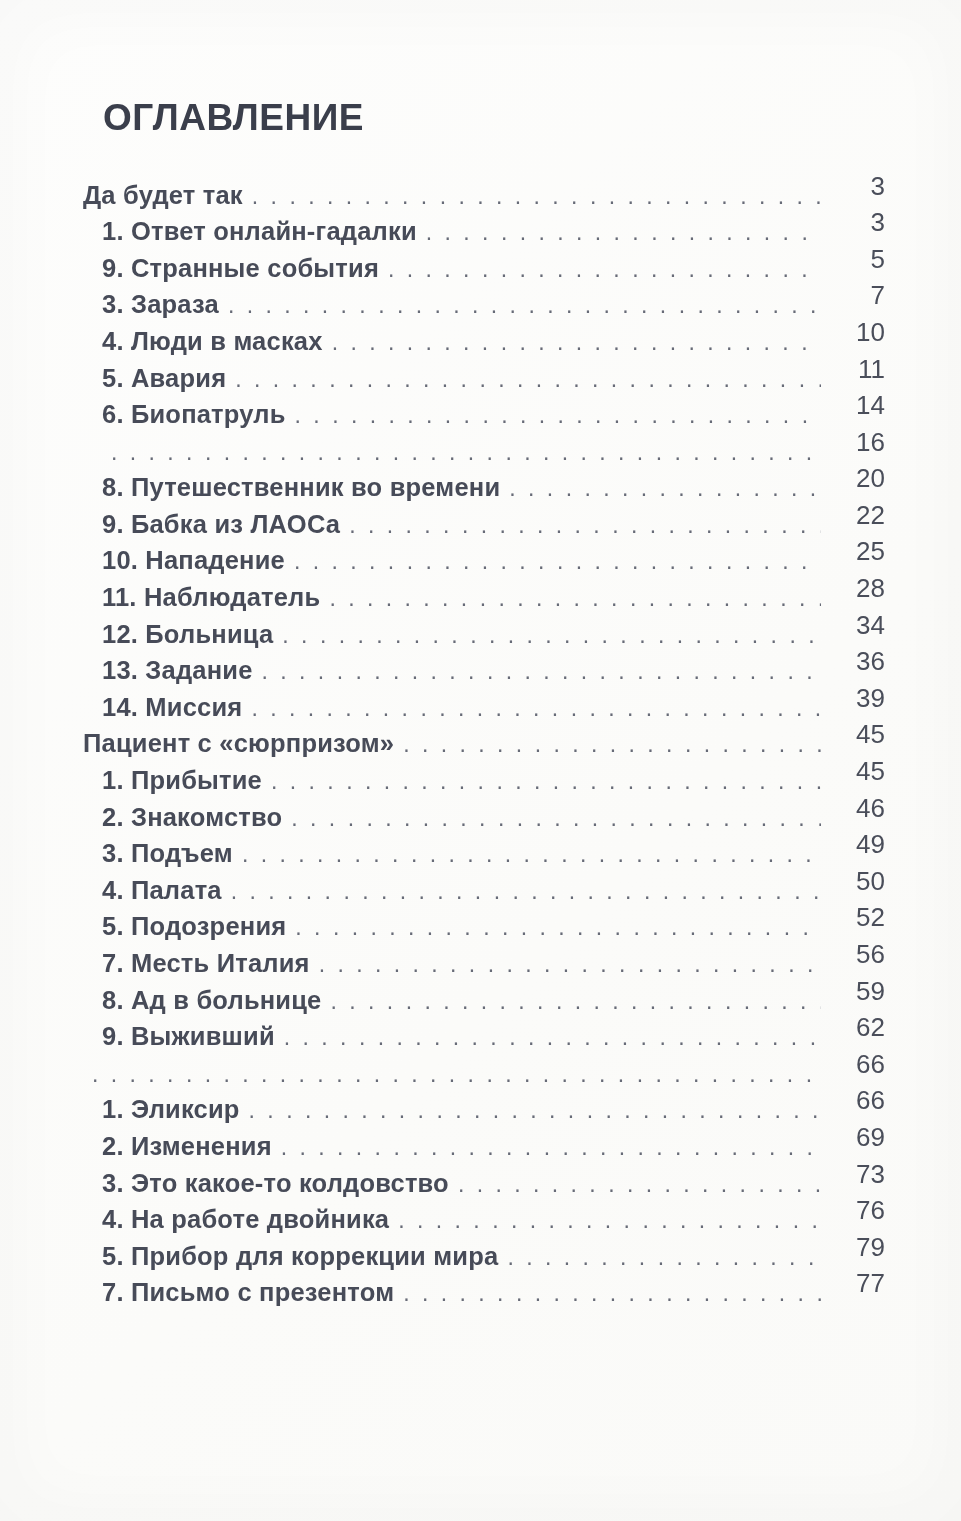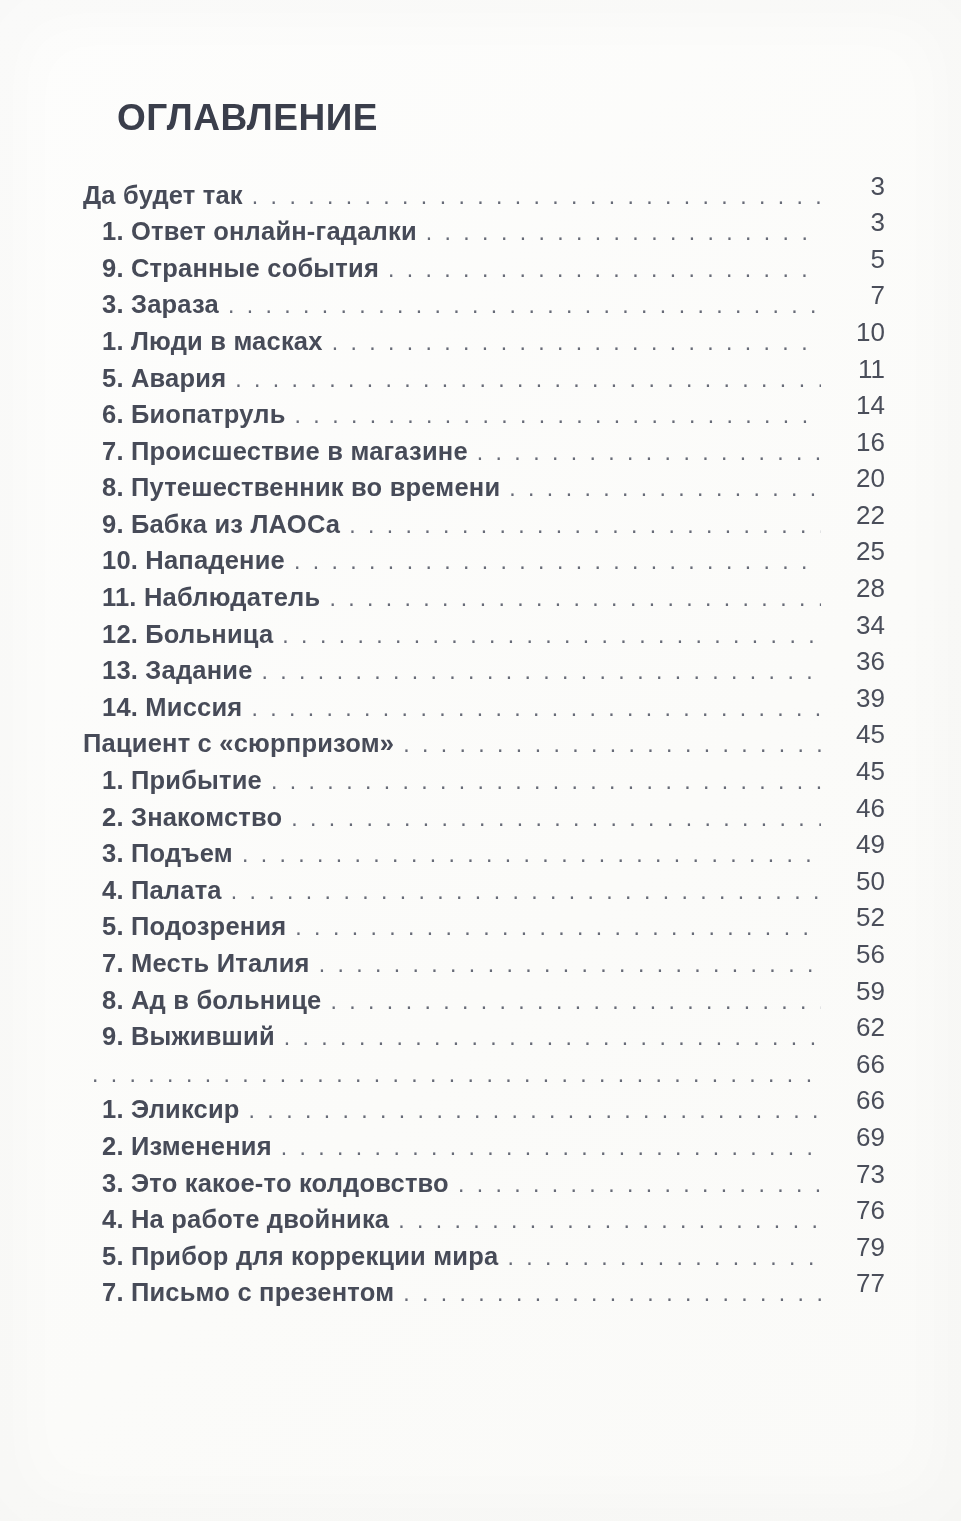--- a/index.html
+++ b/index.html
@@ -16,21 +16,21 @@
     position: relative;
     width: 961px;
     height: 1521px;
     box-sizing: border-box;
     background: linear-gradient(135deg, #fdfdfc 0%, #fbfbf9 60%, #fafaf8 100%);
     box-shadow: inset 0 0 80px rgba(60,60,70,0.03);
     padding: 97px 76px 0 83px;
     overflow: hidden;
   }
   .title {
-    margin: 0 0 40px 34px;
+    margin: 0 0 40px 20px;
     font-size: 37px;
     line-height: 1.15;
     font-weight: 700;
     letter-spacing: 0.5px;
     color: #3a3e4b;
   }
   .toc {
     width: 100%;
   }
   .row {
@@ -95,39 +95,38 @@
     <span class="pagenum">5</span>
   </div>
 
   <div class="row level-1">
     <span class="label">3. Зараза</span>
     <span class="dots"></span>
     <span class="pagenum">7</span>
   </div>
 
   <div class="row level-1">
-    <span class="label">1. Люди в масках</span>
+    <span class="label">4. Люди в масках</span>
     <span class="dots"></span>
     <span class="pagenum">10</span>
   </div>
 
   <div class="row level-1">
     <span class="label">5. Авария</span>
     <span class="dots"></span>
     <span class="pagenum">11</span>
   </div>
 
   <div class="row level-1">
     <span class="label">6. Биопатруль</span>
     <span class="dots"></span>
     <span class="pagenum">14</span>
   </div>
 
   <div class="row level-1">
-    <span class="label">7. Происшествие в магазине</span>
     <span class="dots"></span>
     <span class="pagenum">16</span>
   </div>
 
   <div class="row level-1">
     <span class="label">8. Путешественник во времени</span>
     <span class="dots"></span>
     <span class="pagenum">20</span>
   </div>
 

